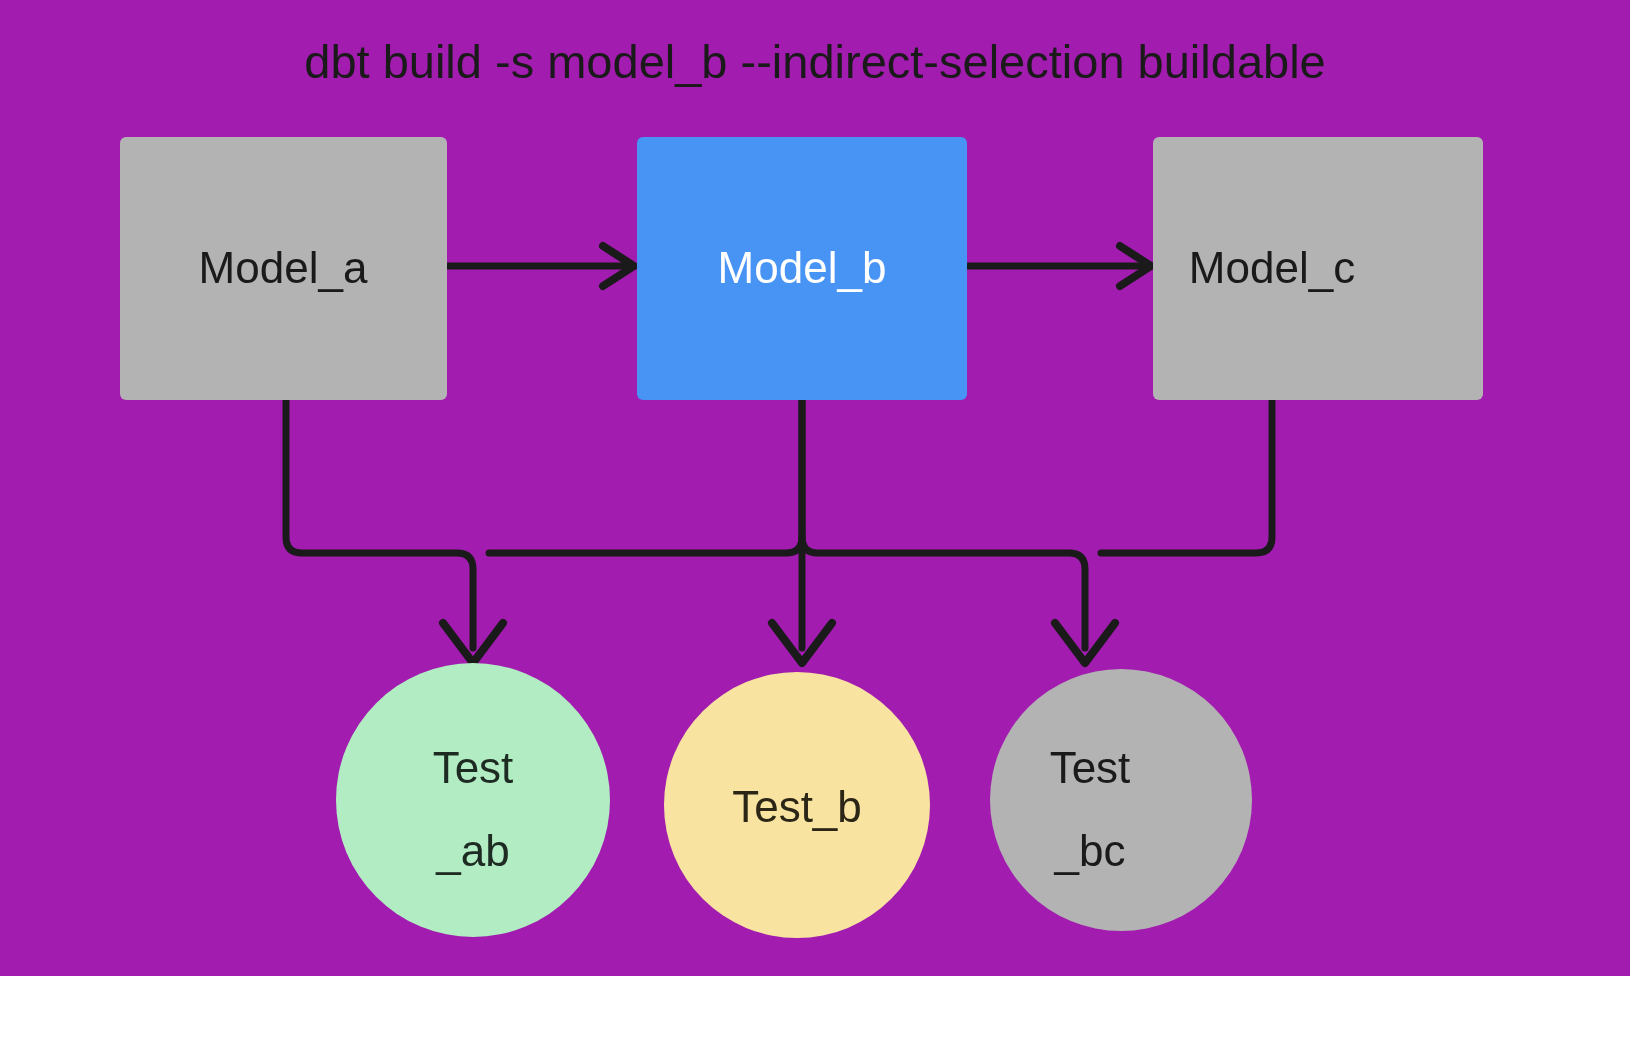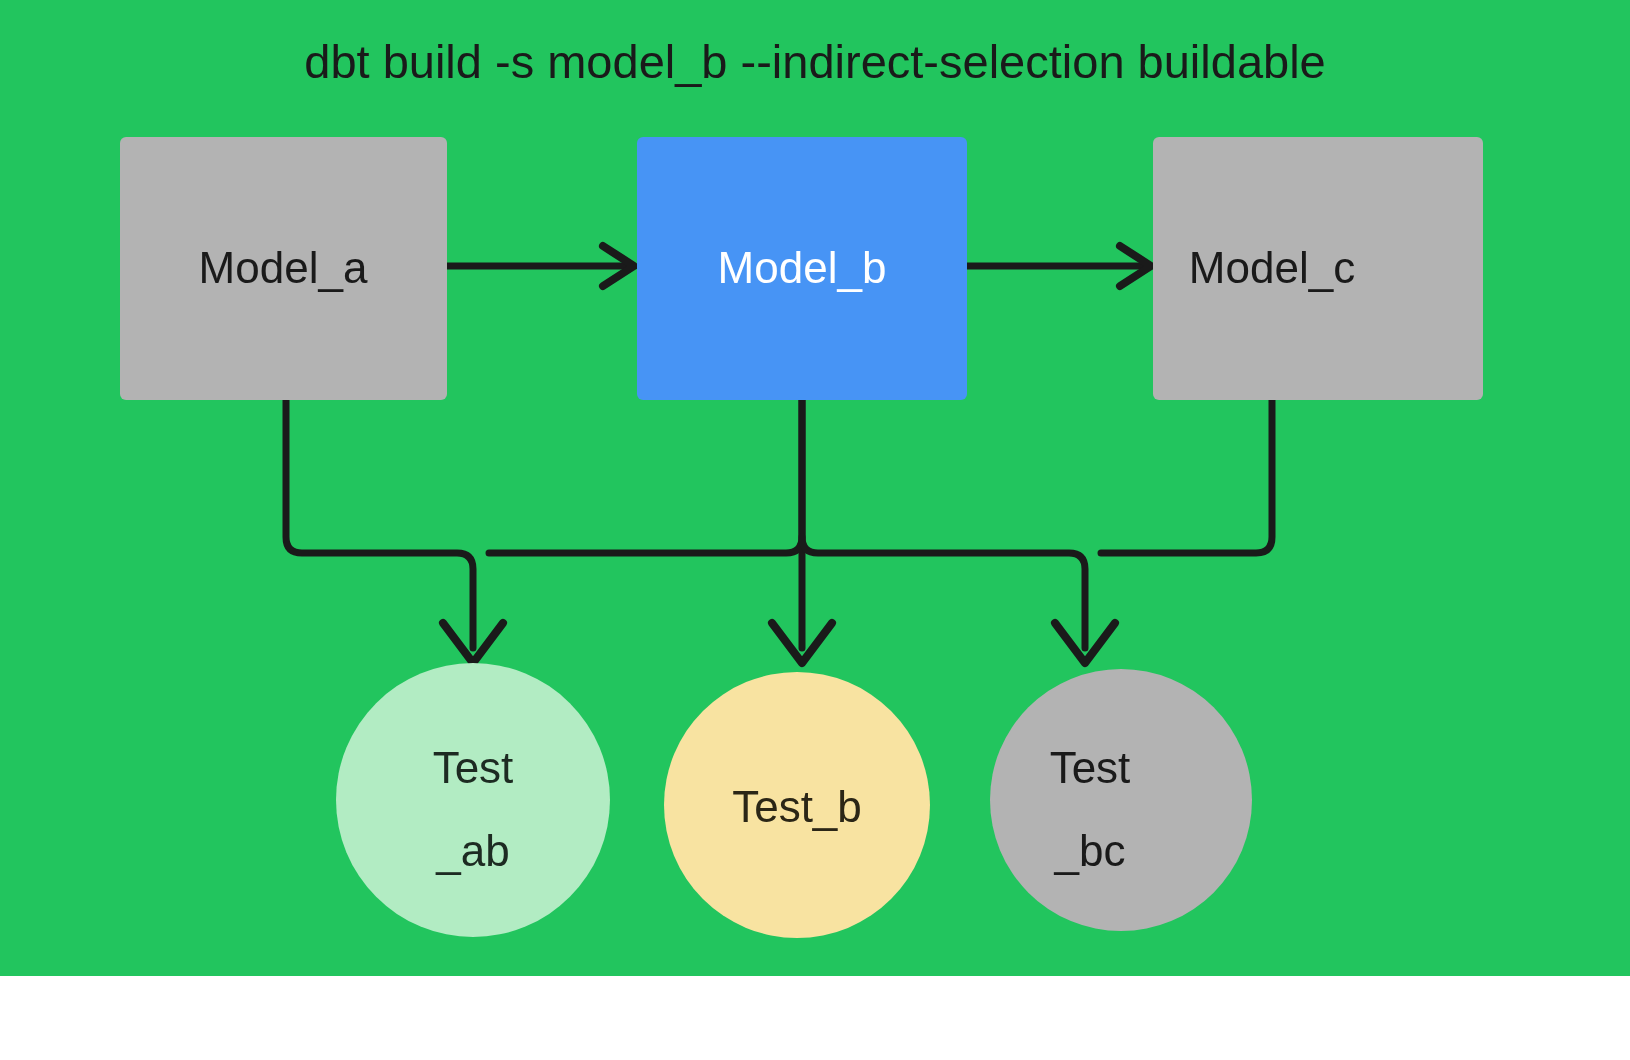--- a/index.html
+++ b/index.html
@@ -10,21 +10,21 @@
   body {
     width: 1630px;
     height: 1060px;
     font-family: "Liberation Sans", sans-serif;
     overflow: hidden;
   }
   #diagram-root {
     position: relative;
     width: 1630px;
     height: 976px;
-    background: #22c55e;
+    background: #a21caf;
   }
   svg.canvas {
     position: absolute;
     top: 0;
     left: 0;
     width: 1630px;
     height: 1060px;
     display: block;
   }
   .diagram-title {

